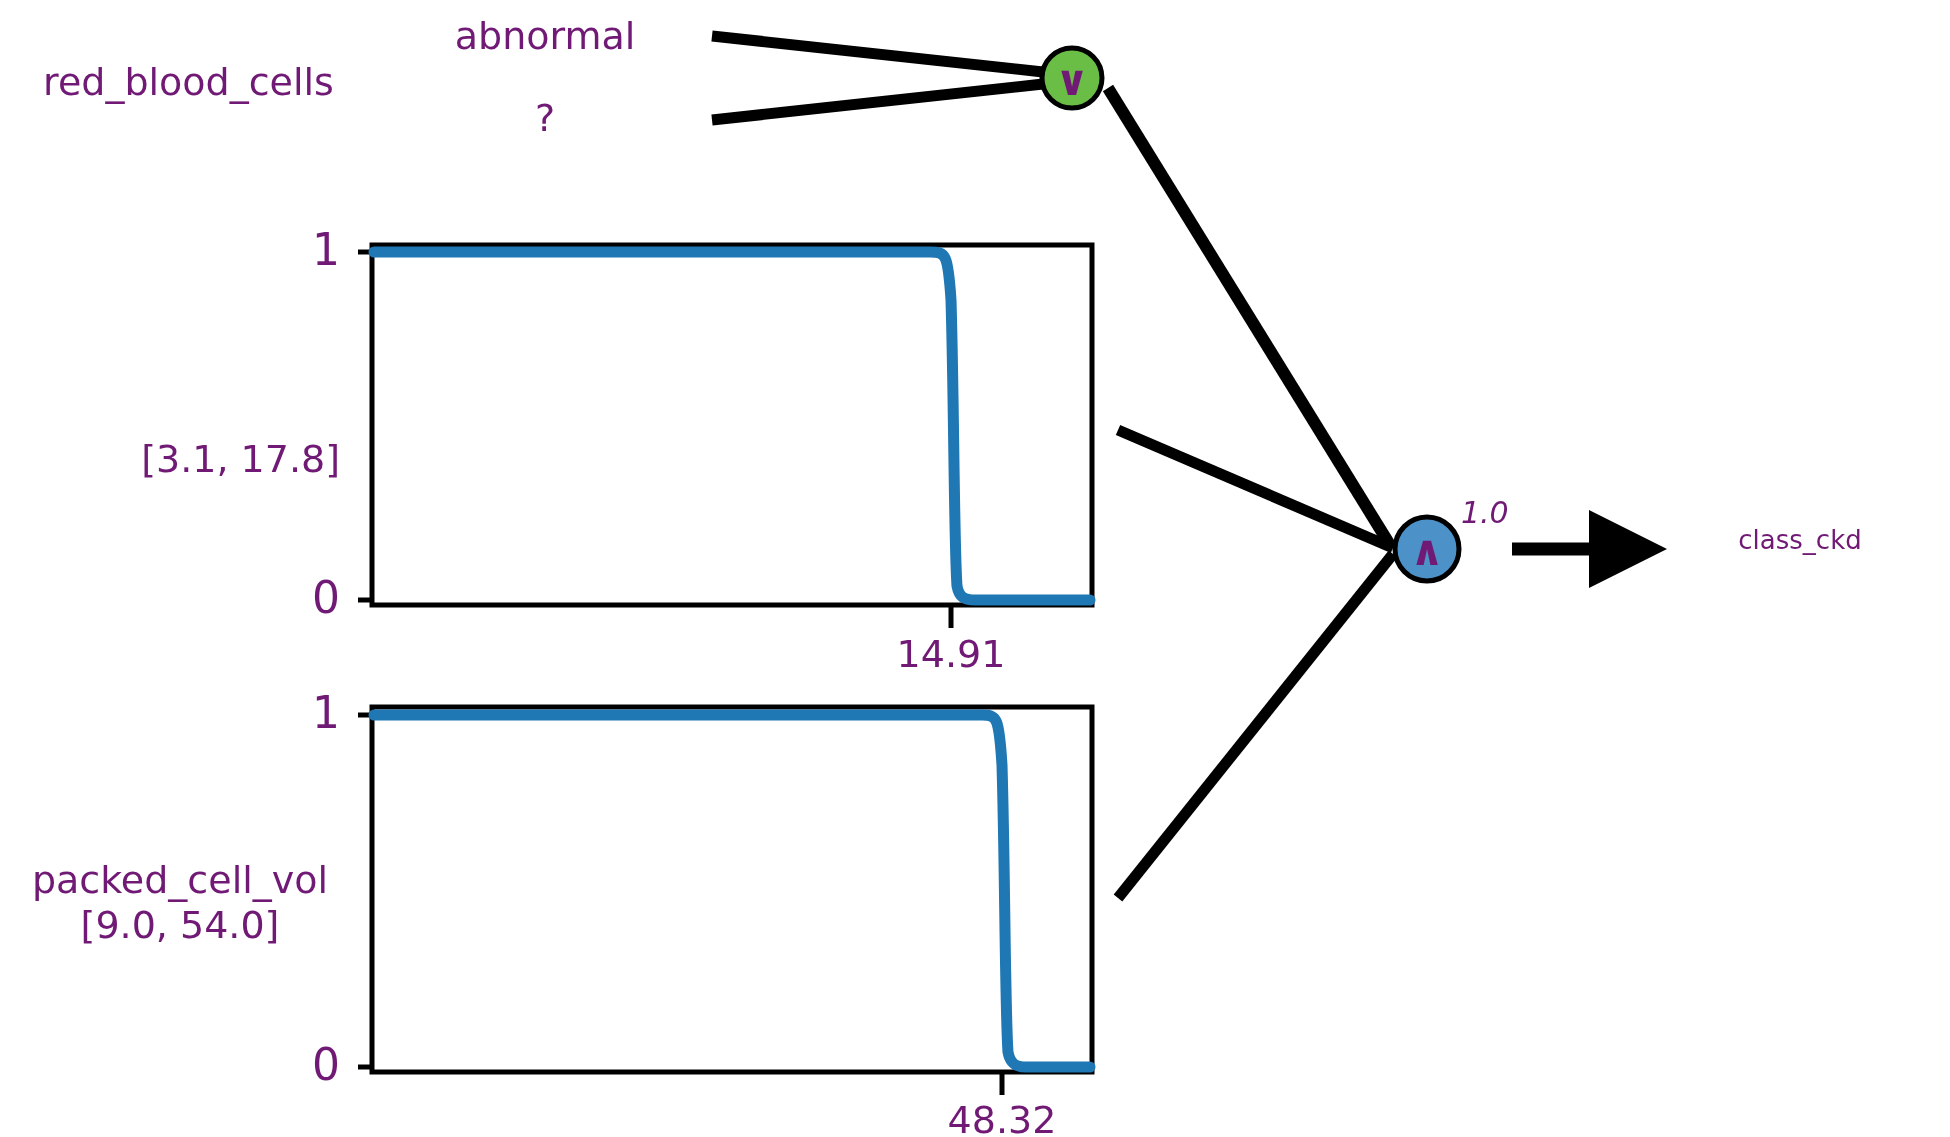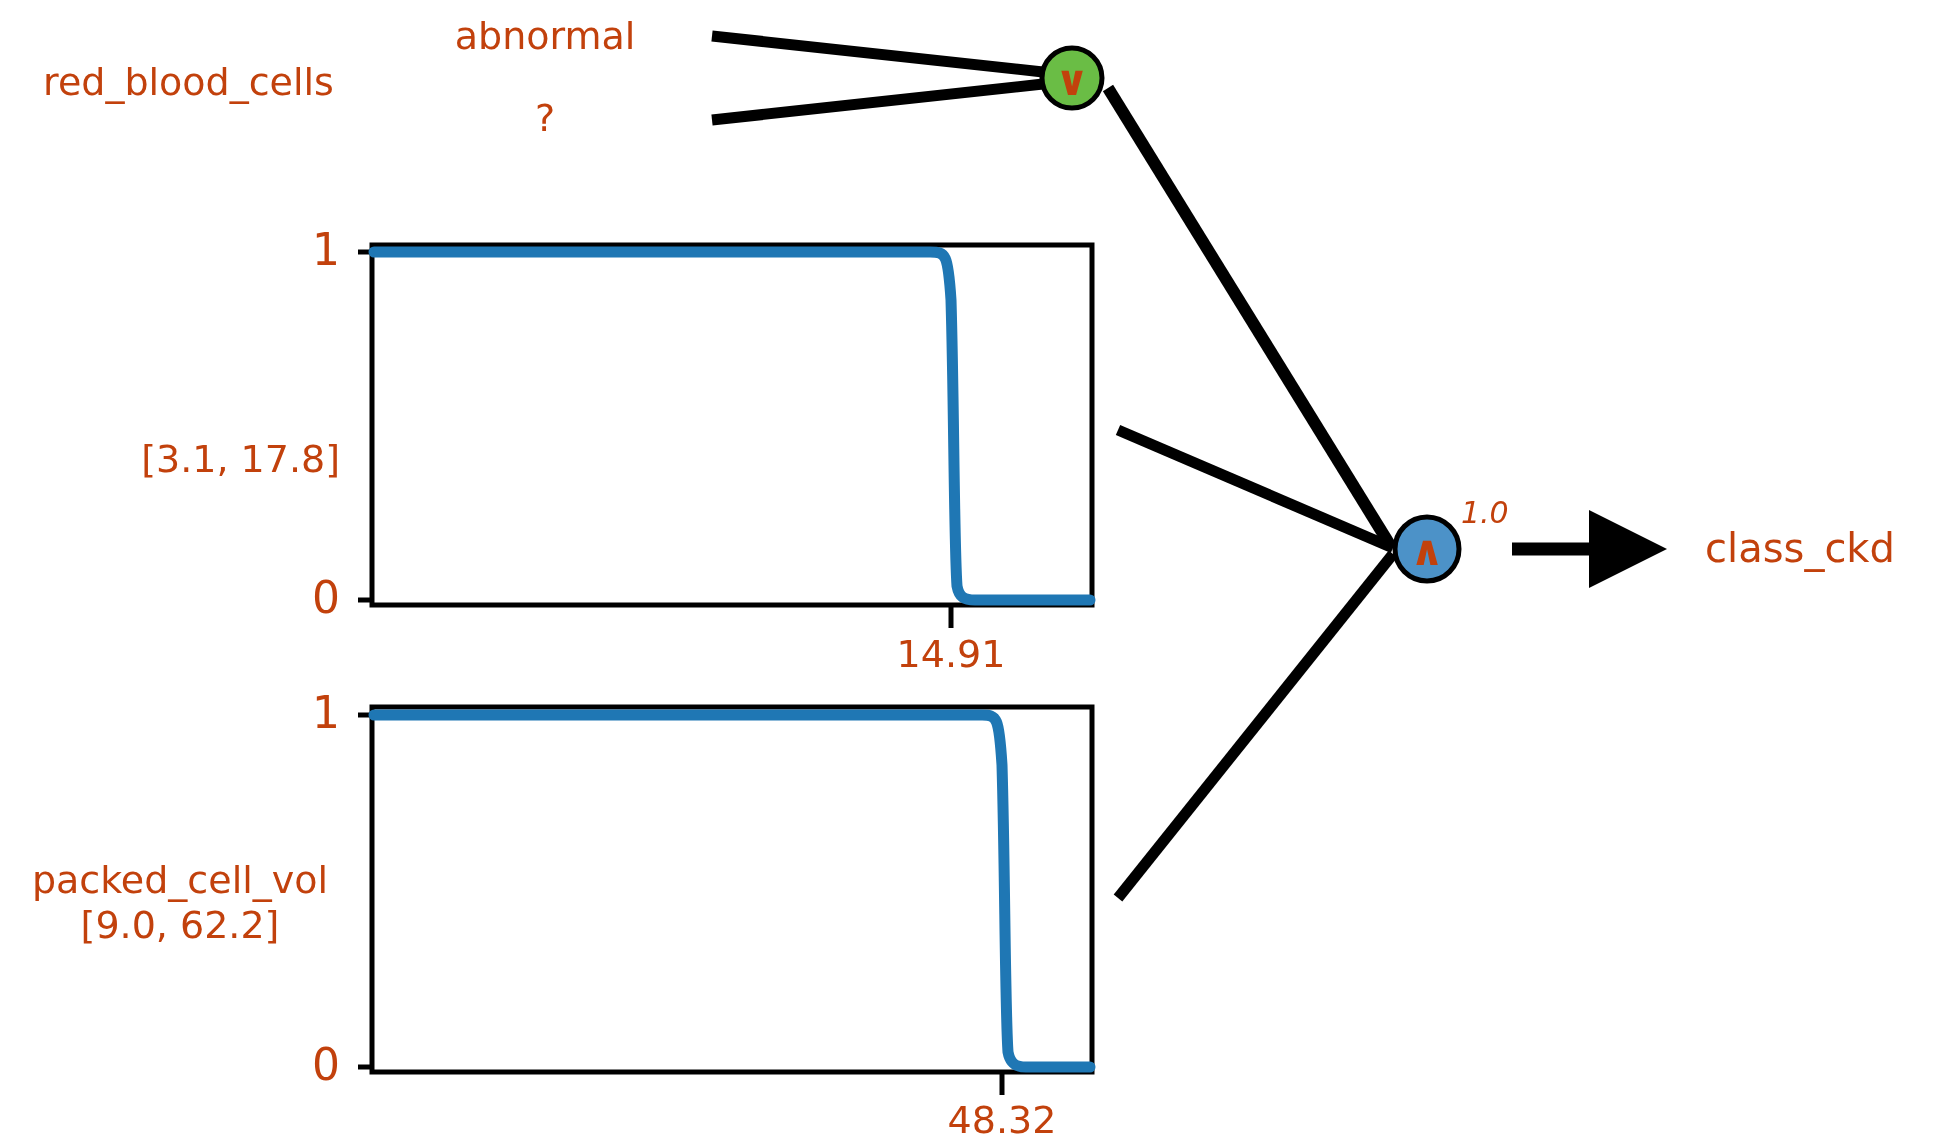--- a/index.html
+++ b/index.html
@@ -19,42 +19,42 @@
   }
   #graph-svg {
     position: absolute;
     left: 0;
     top: 0;
     width: 1950px;
     height: 1137px;
   }
   .txt {
     position: absolute;
-    color: #c2410c;
+    color: #701a75;
     white-space: pre;
     line-height: 1.18;
   }
   .feature-label {
     font-size: 38px;
     text-align: center;
   }
   .branch-label {
     font-size: 38px;
     text-align: center;
   }
   .tick-label {
     font-size: 38px;
     text-align: center;
   }
   .axis-num {
     font-size: 44px;
     text-align: right;
   }
   .out-label {
-    font-size: 40px;
+    font-size: 26px;
     text-align: center;
   }
   .weight-label {
     font-size: 30px;
     text-align: left;
   }
   .node-glyph {
     font-size: 42px;
     font-weight: 600;
     text-align: center;
@@ -122,19 +122,19 @@
 
   <div class="txt out-label" style="left:1650px; top:525px; width:300px;">class_ckd</div>
 
   <div class="txt feature-label" style="left:40px; top:437px; width:300px;text-align:right;">[3.1, 17.8]</div>
 
   <div class="txt axis-num" style="left:280px; top:224px; width:60px;">1</div>
   <div class="txt axis-num" style="left:280px; top:572px; width:60px;">0</div>
   <div class="txt tick-label" style="left:851px; top:632px; width:200px;">14.91</div>
 
   <div class="txt feature-label" style="left:10px; top:858px; width:340px;">packed_cell_vol</div>
-  <div class="txt feature-label" style="left:10px; top:903px; width:340px;">[9.0, 62.2]</div>
+  <div class="txt feature-label" style="left:10px; top:903px; width:340px;">[9.0, 54.0]</div>
 
   <div class="txt axis-num" style="left:280px; top:687px; width:60px;">1</div>
   <div class="txt axis-num" style="left:280px; top:1039px; width:60px;">0</div>
   <div class="txt tick-label" style="left:902px; top:1090px; width:200px;margin-top:8px;">48.32</div>
 
 </div>
 
 </body></html>

